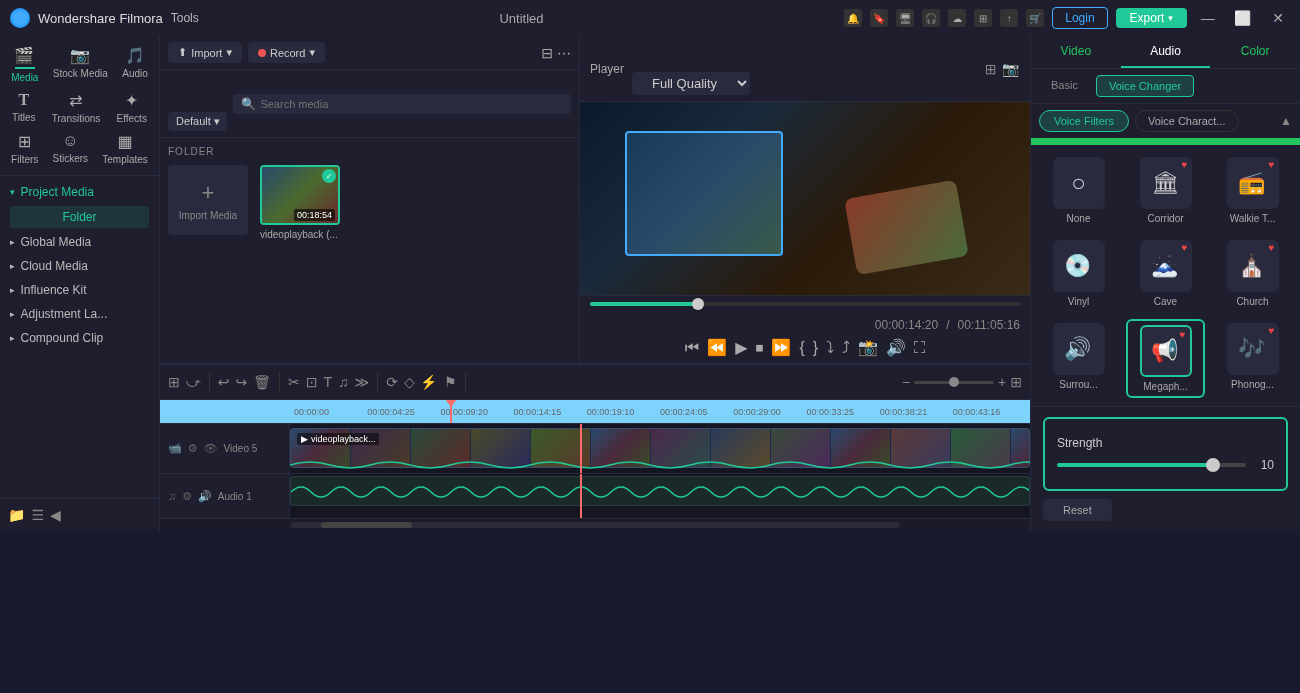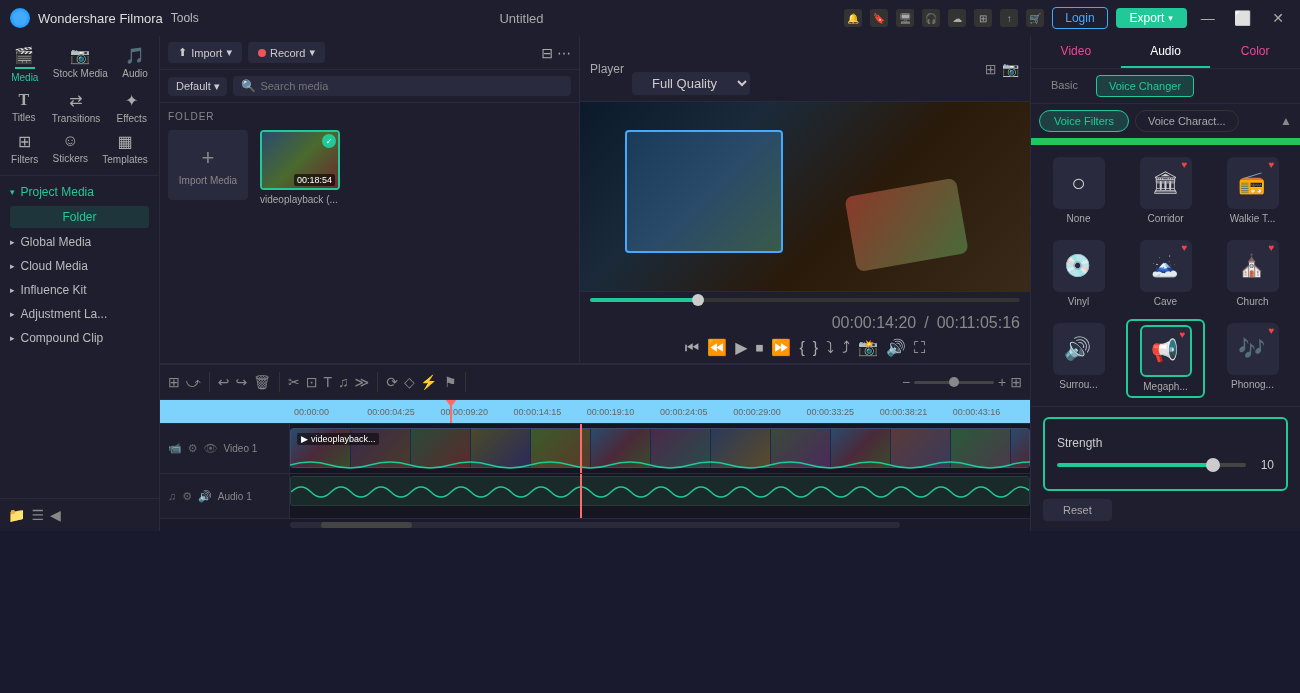--- a/index.html
+++ b/index.html
@@ -42,21 +42,21 @@
     
     #media-library { width: 420px; background: #1e1e2e; border-right: 1px solid #2a2a3e; display: flex; flex-direction: column; }
     #media-toolbar { display: flex; align-items: center; gap: 6px; padding: 6px 8px; border-bottom: 1px solid #2a2a3e; }
     .import-btn { background: #2a2a3e; border: none; color: #ccc; padding: 4px 10px; border-radius: 4px; cursor: pointer; font-size: 11px; display: flex; align-items: center; gap: 4px; }
     .record-btn { background: #2a2a3e; border: none; color: #ccc; padding: 4px 10px; border-radius: 4px; cursor: pointer; font-size: 11px; display: flex; align-items: center; gap: 4px; }
     .record-dot { width: 8px; height: 8px; background: #e55; border-radius: 50%; }
     .media-actions { display: flex; gap: 4px; margin-left: auto; }
     .media-action { background: transparent; border: none; color: #aaa; font-size: 14px; cursor: pointer; }
 
     #media-search-bar { display: flex; align-items: center; gap: 6px; padding: 6px 8px; border-bottom: 1px solid #2a2a3e; }
-    .default-select { background: #2a2a3e; border: none; color: #ccc; padding: 3px 8px; border-radius: 4px; font-size: 11px; cursor: pointer; }
+    .default-select { background: #2a2a3e; border: none; color: #ccc; padding: 3px 8px; border-radius: 4px; font-size: 11px; cursor: pointer; margin-top: 36px; }
     .search-box { display: flex; align-items: center; flex: 1; background: #2a2a3e; border-radius: 4px; padding: 3px 8px; gap: 4px; }
     .search-box input { background: transparent; border: none; color: #ccc; font-size: 11px; outline: none; flex: 1; }
     .search-icon { color: #888; font-size: 12px; }
 
     #media-content { padding: 8px; flex: 1; overflow: auto; }
     .folder-label { font-size: 10px; color: #888; margin-bottom: 8px; letter-spacing: 1px; }
     .media-grid { display: flex; gap: 12px; align-items: flex-start; }
     .import-placeholder { width: 80px; height: 70px; background: #2a2a3e; border-radius: 4px; display: flex; align-items: center; justify-content: center; cursor: pointer; flex-direction: column; gap: 4px; }
     .import-placeholder .plus { font-size: 22px; color: #888; }
     .import-placeholder .lbl { font-size: 10px; color: #888; }
@@ -78,28 +78,28 @@
     #video-frame { flex: 1; position: relative; background: #000; display: flex; align-items: center; justify-content: center; }
     .video-content { width: 100%; height: 100%; background: linear-gradient(135deg, #0a1a2a 0%, #1a2a3a 30%, #2a1a0a 60%, #3a2a1a 100%); position: relative; }
     .face-box { position: absolute; top: 15%; left: 10%; width: 35%; height: 65%; border: 2px solid #4af; background: linear-gradient(135deg, #1a3a5a 0%, #2a4a6a 50%, #3a5a4a 100%); border-radius: 4px; }
     .hand-element { position: absolute; bottom: 15%; right: 15%; width: 25%; height: 40%; background: linear-gradient(135deg, #8a3a2a 0%, #4a6a3a 100%); border-radius: 8px; transform: rotate(-10deg); }
 
     #preview-controls { background: #1e1e2e; padding: 6px 10px; border-top: 1px solid #2a2a3e; }
     #time-bar-container { margin-bottom: 6px; }
     .time-bar { width: 100%; height: 4px; background: #333; border-radius: 2px; position: relative; cursor: pointer; }
     .time-bar-fill { height: 100%; background: #20c997; border-radius: 2px; width: 25%; }
     .time-bar-thumb { position: absolute; top: -4px; left: 25%; width: 12px; height: 12px; background: #ccc; border-radius: 50%; margin-left: -6px; }
-    .time-display { display: flex; justify-content: flex-end; gap: 8px; font-size: 16px; color: #888; margin-top: 12px; }
+    .time-display { display: flex; justify-content: flex-end; gap: 8px; font-size: 12px; color: #888; margin-top: 12px; }
     .transport-controls { display: flex; align-items: center; justify-content: center; gap: 8px; }
     .ctrl-btn { background: transparent; border: none; color: #aaa; font-size: 16px; cursor: pointer; }
 
     
     #right-panel { width: 270px; background: #1e1e2e; border-left: 1px solid #2a2a3e; display: flex; flex-direction: column; }
     #right-tabs { display: flex; border-bottom: 1px solid #2a2a3e; }
-    .r-tab { flex: 1; text-align: center; padding: 8px; font-size: 12px; color: #ec4899; cursor: pointer; }
+    .r-tab { flex: 1; text-align: center; padding: 8px; font-size: 12px; color: #22c55e; cursor: pointer; }
     .r-tab.active { color: #fff; border-bottom: 2px solid #20c997; }
     #right-sub-tabs { display: flex; padding: 6px 8px; gap: 6px; border-bottom: 1px solid #2a2a3e; }
     .sub-tab { padding: 4px 12px; border-radius: 4px; font-size: 11px; color: #888; cursor: pointer; }
     .sub-tab.active { background: #20c99733; color: #20c997; border: 1px solid #20c997; }
 
     #filter-section { padding: 6px 8px; border-bottom: 7px solid #22c55e; display: flex; gap: 6px; align-items: center; }
     .filter-btn { padding: 4px 14px; border-radius: 20px; font-size: 11px; cursor: pointer; border: 1px solid #20c997; color: #20c997; background: #20c99733; }
     .voicechar-btn { padding: 4px 12px; border-radius: 20px; font-size: 11px; cursor: pointer; border: 1px solid #333; color: #aaa; background: transparent; }
 
     #voice-filters-grid { display: grid; grid-template-columns: repeat(3, 1fr); gap: 8px; padding: 8px; overflow-y: auto; flex: 1; }
@@ -414,21 +414,21 @@
         </div>
       </div>
 
       <div id="timeline-tracks">
 
         <div class="track-row">
           <div class="track-header">
             <button class="t-ctrl">📹</button>
             <button class="t-ctrl">⚙</button>
             <button class="t-ctrl">👁</button>
-            <span class="track-name">Video 1</span>
+            <span class="track-name">Video 5</span>
           </div>
           <div class="track-content">
             <div class="video-clip">
               <div class="clip-thumbnail-strip">
                 <div class="clip-thumb"></div>
                 <div class="clip-thumb" style="background:linear-gradient(135deg,#3a2a4a,#4a3a2a);"></div>
                 <div class="clip-thumb" style="background:linear-gradient(135deg,#2a4a3a,#5a2a2a);"></div>
                 <div class="clip-thumb" style="background:linear-gradient(135deg,#4a4a2a,#2a2a5a);"></div>
                 <div class="clip-thumb" style="background:linear-gradient(135deg,#3a5a2a,#5a3a2a);"></div>
                 <div class="clip-thumb"></div>

